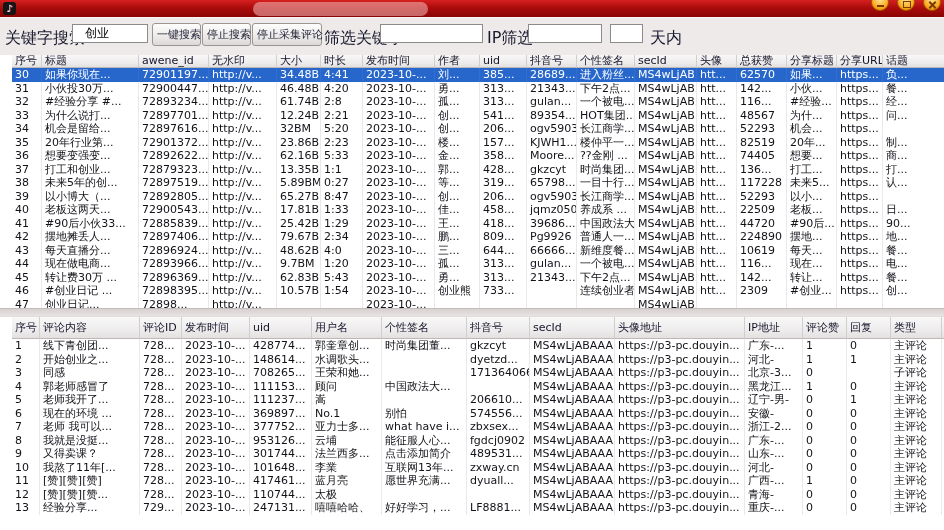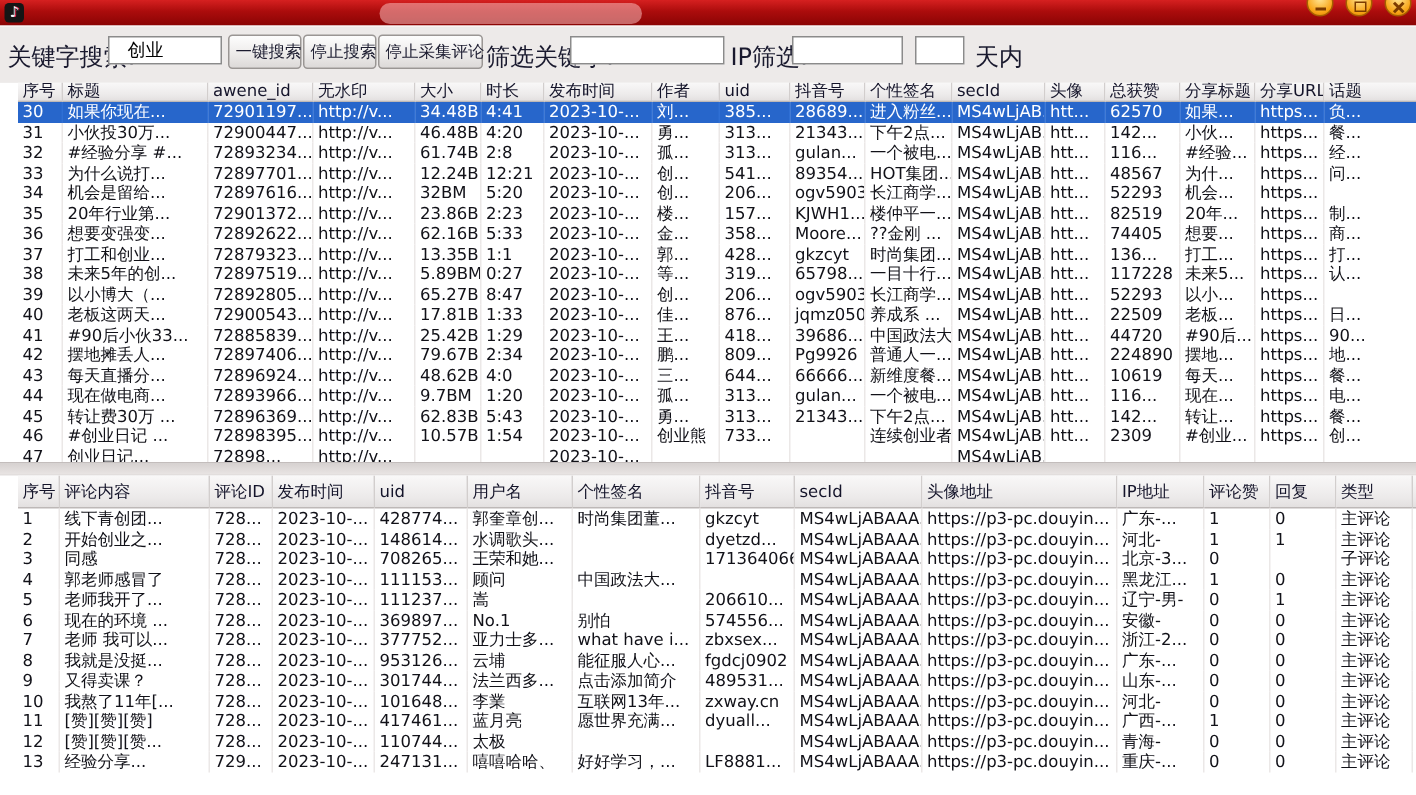--- a/index.html
+++ b/index.html
@@ -196,21 +196,21 @@
             <td>#经验...</td>
             <td>https...</td>
             <td>经...</td>
           </tr>
           <tr>
             <td>33</td>
             <td>为什么说打...</td>
             <td>72897701...</td>
             <td>http://v...</td>
             <td>12.24BM</td>
-            <td>12:21</td>
+            <td>2:21</td>
             <td>2023-10-...</td>
             <td>创...</td>
             <td>541...</td>
             <td>89354...</td>
             <td>HOT集团...</td>
             <td>MS4wLjAB...</td>
             <td>htt...</td>
             <td>48567</td>
             <td>为什...</td>
             <td>https...</td>
@@ -332,21 +332,21 @@
           </tr>
           <tr>
             <td>40</td>
             <td>老板这两天...</td>
             <td>72900543...</td>
             <td>http://v...</td>
             <td>17.81BM</td>
             <td>1:33</td>
             <td>2023-10-...</td>
             <td>佳...</td>
-            <td>876...</td>
+            <td>458...</td>
             <td>jqmz0505</td>
             <td>养成系 ...</td>
             <td>MS4wLjAB...</td>
             <td>htt...</td>
             <td>22509</td>
             <td>老板...</td>
             <td>https...</td>
             <td>日...</td>
           </tr>
           <tr>

